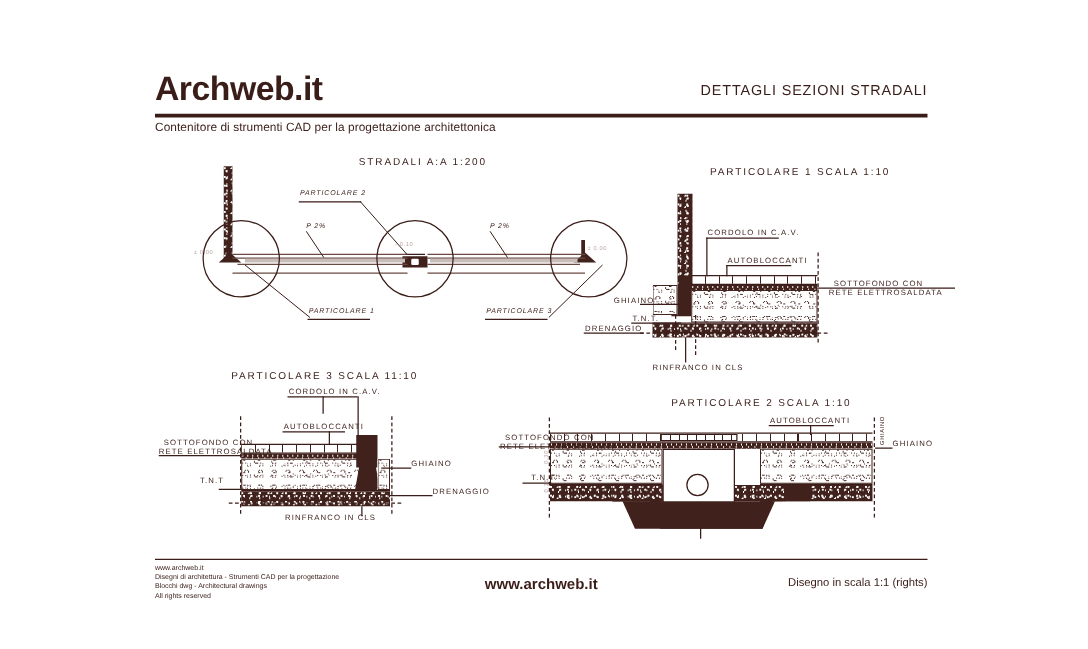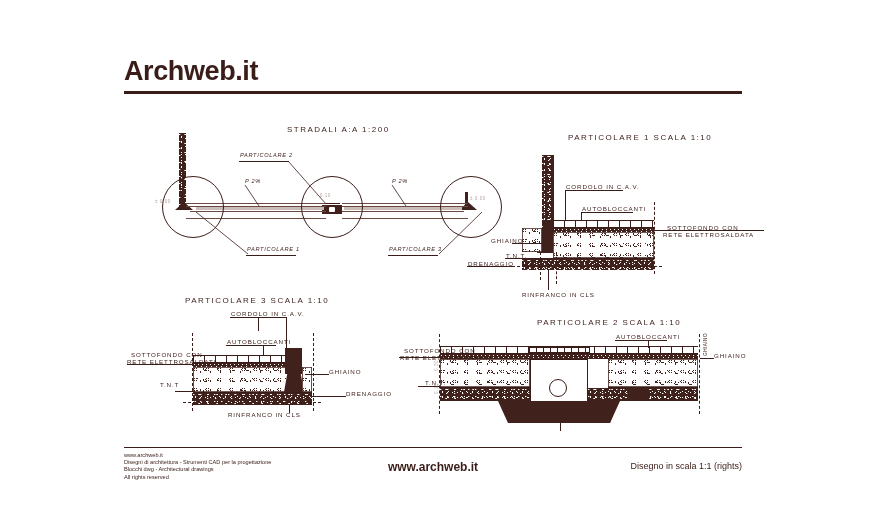--- a/index.html
+++ b/index.html
@@ -123,21 +123,23 @@
     border-bottom:6px solid #40211b;
   }
 </style>
 </head>
 <body>
 
 <div id="sheet">
 
   <div id="header">
     <div id="brand">Archweb.it</div>
+    <div id="doc-title">DETTAGLI SEZIONI STRADALI</div>
     <div id="header-rule"></div>
+    <div id="subtitle">Contenitore di strumenti CAD per la progettazione architettonica</div>
   </div>
 
   <div>
     <div class="cap title" style="left:287px; top:125px;">STRADALI A:A 1:200</div>
 
     <div class="fill-soil" style="left:179px; top:133px; width:7px; height:75px;"></div>
 
     <div class="fill-solid" style="left:181px; top:192px; width:2.5px; height:14px;"></div>
     <div class="tri" style="left:175px; top:202px; border-left-width:9px; border-right-width:9px; border-bottom-width:8px;"></div>
 
@@ -243,21 +245,21 @@
     <div class="ln h" style="left:505px; top:258px; width:40px;"></div>
 
     <div class="cap" style="left:468px; top:260px;">DRENAGGIO</div>
     <div class="ln h" style="left:467px; top:266px; width:48px;"></div>
 
     <div class="cap" style="left:522px; top:291px;">RINFRANCO IN CLS</div>
     <div class="ln v" style="left:548px; top:270px; height:20px;"></div>
   </div>
 
   <div>
-    <div class="cap title" style="left:185px; top:296px;">PARTICOLARE  3  SCALA  1:10</div>
+    <div class="cap title" style="left:185px; top:296px;">PARTICOLARE  3  SCALA  11:10</div>
 
     <div class="pavers" style="left:193px; top:355px; width:96px; height:8px;"></div>
 
     <div class="fill-screed" style="left:193px; top:363px; width:96px; height:4px;"></div>
 
     <div class="fill-gravel fill-grav-outline" style="left:193px; top:367px; width:96px; height:25px;"></div>
 
     <div class="fill-solid" style="left:285px; top:348px; width:17px; height:26px;"></div>
     <svg style="position:absolute; left:276px; top:364px; width:36px; height:28px; overflow:visible;">
       <polygon points="0,28 8,28 13,0 23,0 28,28 36,28" fill="#40211b"></polygon>

